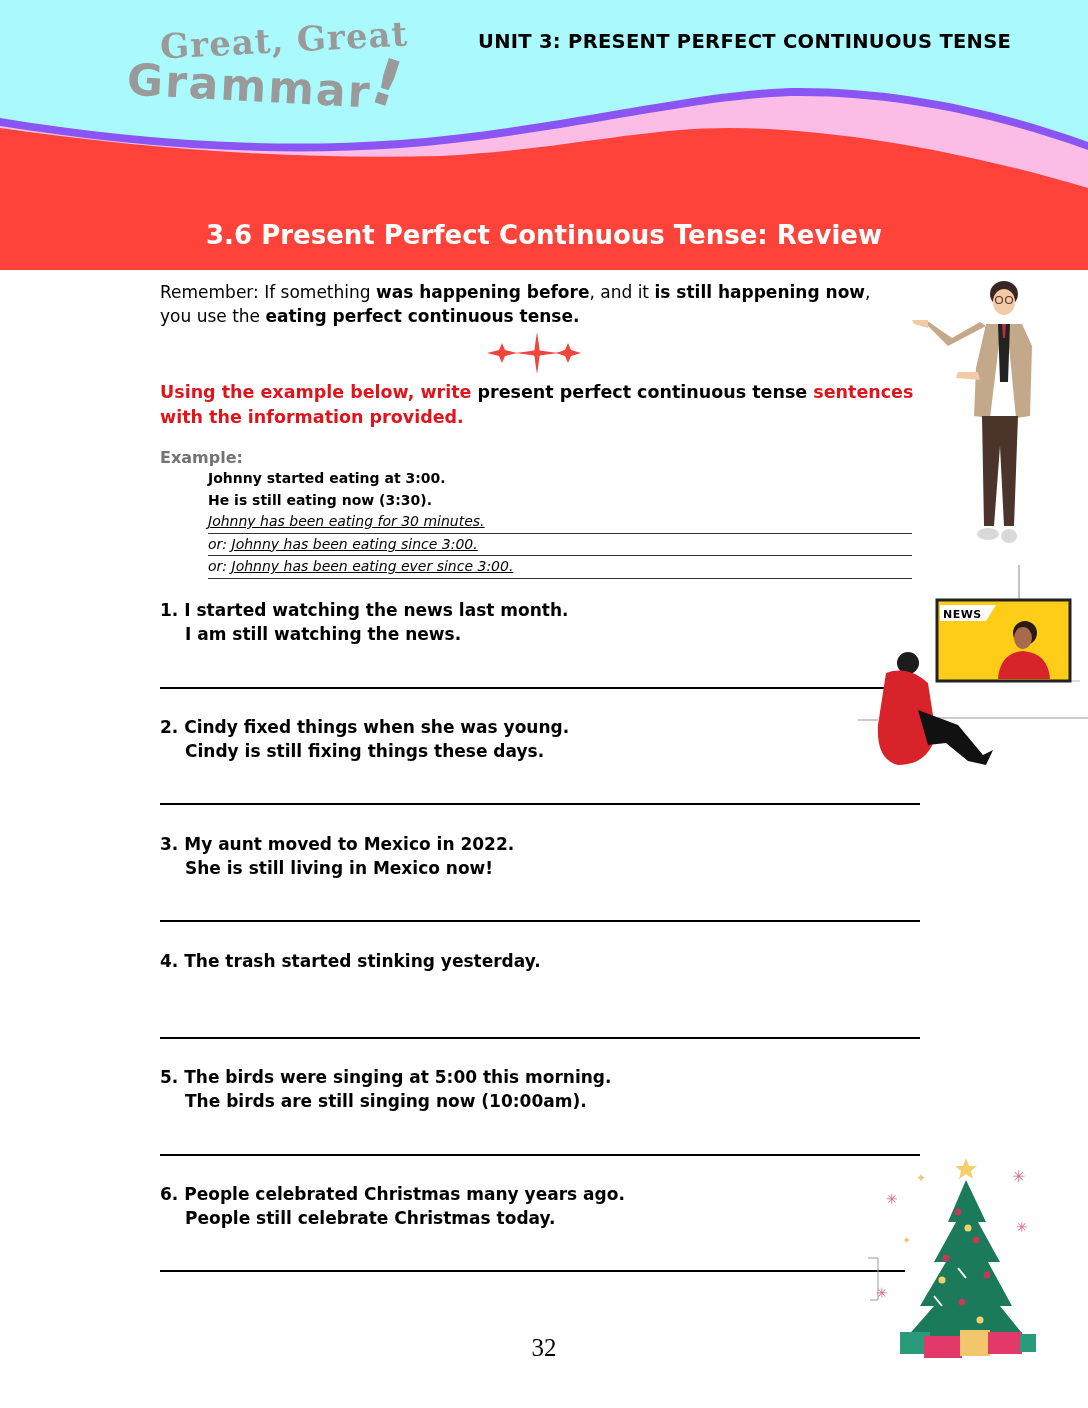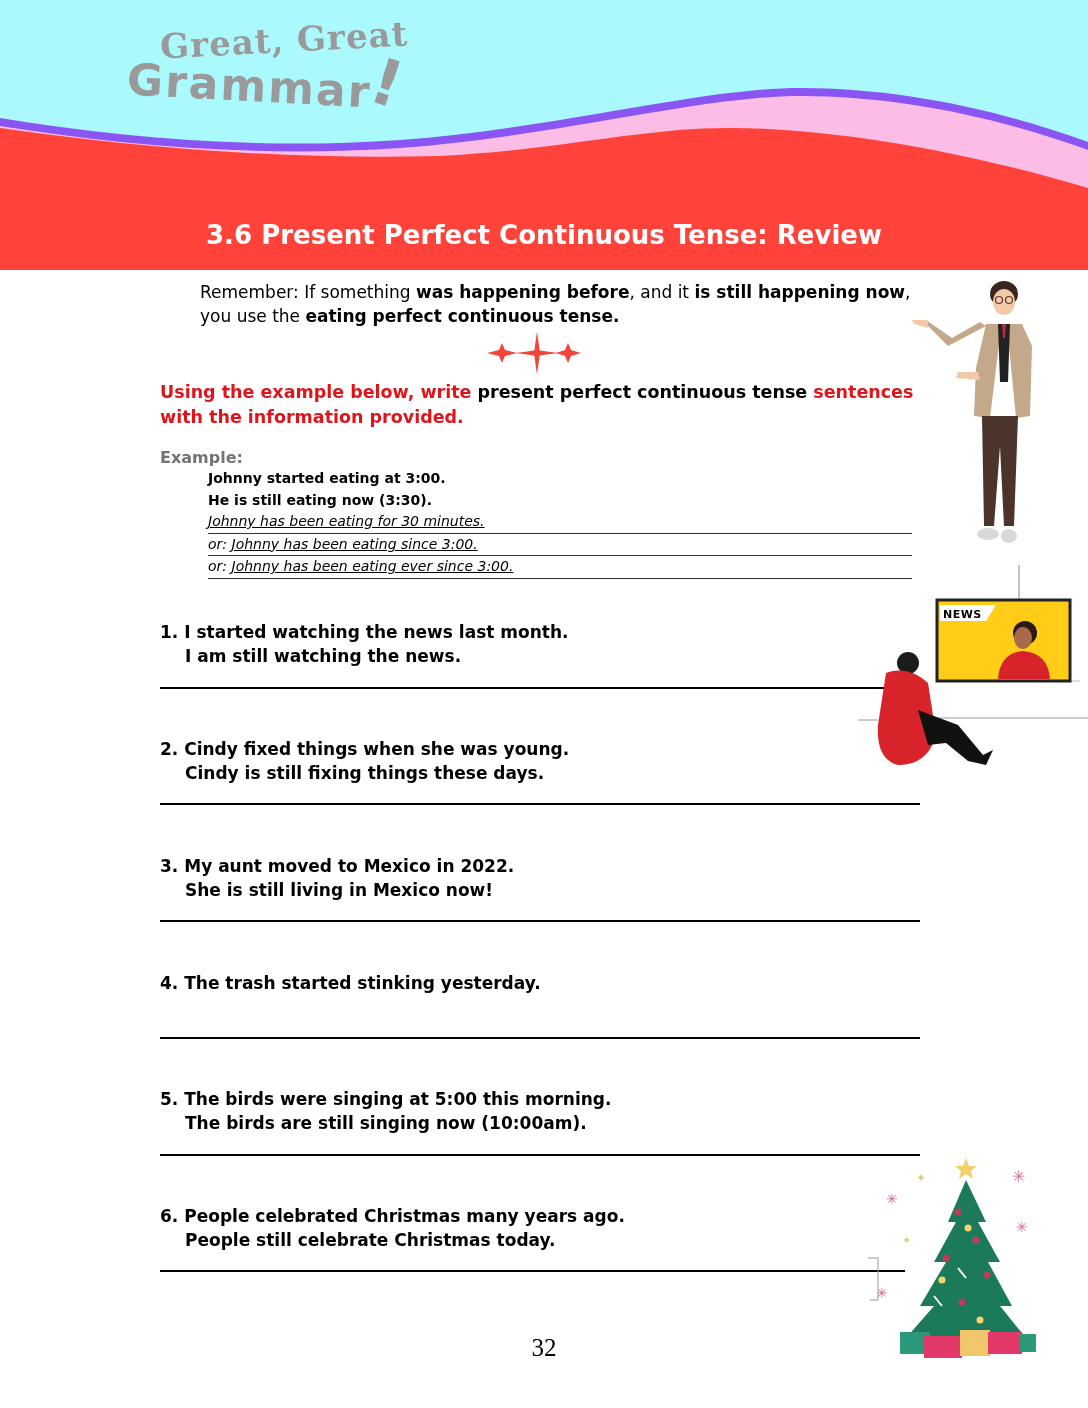--- a/index.html
+++ b/index.html
@@ -11,33 +11,33 @@
   .logo .l1 { position: absolute; left: 35px; top: 2px; font-family: "DejaVu Serif", serif; font-weight: bold;
               font-size: 34px; color: #9a9a9a; transform: rotate(-3deg); letter-spacing: 1px; white-space: nowrap; }
   .logo .l2 { position: absolute; left: 2px; top: 42px; font-family: "DejaVu Sans", sans-serif; font-weight: bold;
               font-size: 44px; color: #9a9a9a; transform: rotate(3deg); letter-spacing: 2px; white-space: nowrap; }
   .logo .bang { position: absolute; left: 247px; top: 28px; font-weight: bold; font-size: 64px; color: #9a9a9a;
                 transform: rotate(18deg); }
   .unit-title { position: absolute; left: 478px; top: 30px; font-family: "DejaVu Sans", sans-serif; font-weight: bold;
                 font-size: 19.5px; letter-spacing: 0.3px; white-space: nowrap; }
   .section-title { position: absolute; left: 0; width: 1088px; top: 220px; text-align: center; color: #ffffff;
                    font-family: "DejaVu Sans", sans-serif; font-weight: bold; font-size: 26px; white-space: nowrap; }
-  .remember { position: absolute; left: 160px; top: 280px; font-size: 17px; line-height: 24px; width: 790px; margin-left: 40px; }
+  .remember { position: absolute; left: 160px; top: 280px; font-size: 17px; line-height: 24px; width: 790px; }
   .remember b { font-weight: bold; }
   .sparkle { position: absolute; left: 484px; top: 330px; }
   .instructions { position: absolute; left: 160px; top: 380px; width: 770px; text-align: left; font-weight: bold;
                   font-size: 17.5px; line-height: 25px; color: #e0151c; }
   .instructions .blk { color: #000; }
   .example-label { position: absolute; left: 160px; top: 448px; font-weight: bold; color: #737373; font-size: 16px; }
   .ex-lines { position: absolute; left: 208px; top: 468px; width: 704px; font-size: 14px; }
   .ex-line { height: 21.5px; line-height: 21px; white-space: nowrap; }
   .ex-line.bold { font-weight: bold; }
   .ex-ans { font-style: italic; border-bottom: 1.5px solid #333; position: relative; }
   .ex-ans .u { text-decoration: underline; }
-  .q { position: absolute; left: 160px; font-weight: bold; font-size: 17px; line-height: 24px; white-space: nowrap; margin-top: 22px; }
+  .q { position: absolute; left: 160px; font-weight: bold; font-size: 17px; line-height: 24px; white-space: nowrap; }
   .q .indent { padding-left: 25px; }
   .answer-line { position: absolute; left: 160px; width: 760px; height: 0; border-top: 2px solid #000; }
   .page-number { position: absolute; left: 0; width: 1088px; top: 1334px; text-align: center;
                  font-family: "Liberation Serif", serif; font-size: 25px; }
   .illus { position: absolute; }
 </style>
 </head>
 <body>
 
 <div class="header">
@@ -47,20 +47,21 @@
     <path d="M0,126 C120,145 260,158 400,148 C560,136 700,96 800,96 C900,96 1000,118 1088,150 L1088,270 L0,270 Z" fill="#fbbde6"></path>
     <path d="M0,128 C140,148 290,160 440,156 C560,150 640,128 730,128 C830,128 960,150 1088,188 L1088,270 L0,270 Z" fill="#ff433b"></path>
   </svg>
 
   <div class="logo">
     <span class="l1">Great, Great</span>
     <span class="l2">Grammar</span>
     <span class="bang">!</span>
   </div>
 
+  <div class="unit-title">UNIT 3: PRESENT PERFECT CONTINUOUS TENSE</div>
   <div class="section-title">3.6 Present Perfect Continuous Tense:  Review</div>
 </div>
 
 <div class="remember">
   <span>Remember: If something </span><b>was happening before</b><span>, and it </span><b>is still happening now</b><span>,</span><br>
   <span>you use the </span><b>eating perfect continuous tense.</b>
 </div>
 
 <svg class="sparkle" width="100" height="46" viewBox="0 0 100 46">
   <path d="M18,23 L21,20 L33,23 L21,26 Z M18,23 L15,26 L3,23 L15,20 Z M18,23 L21,26 L18,33 L15,26 Z M18,23 L15,20 L18,13 L21,20 Z" fill="#f1453c"></path>

